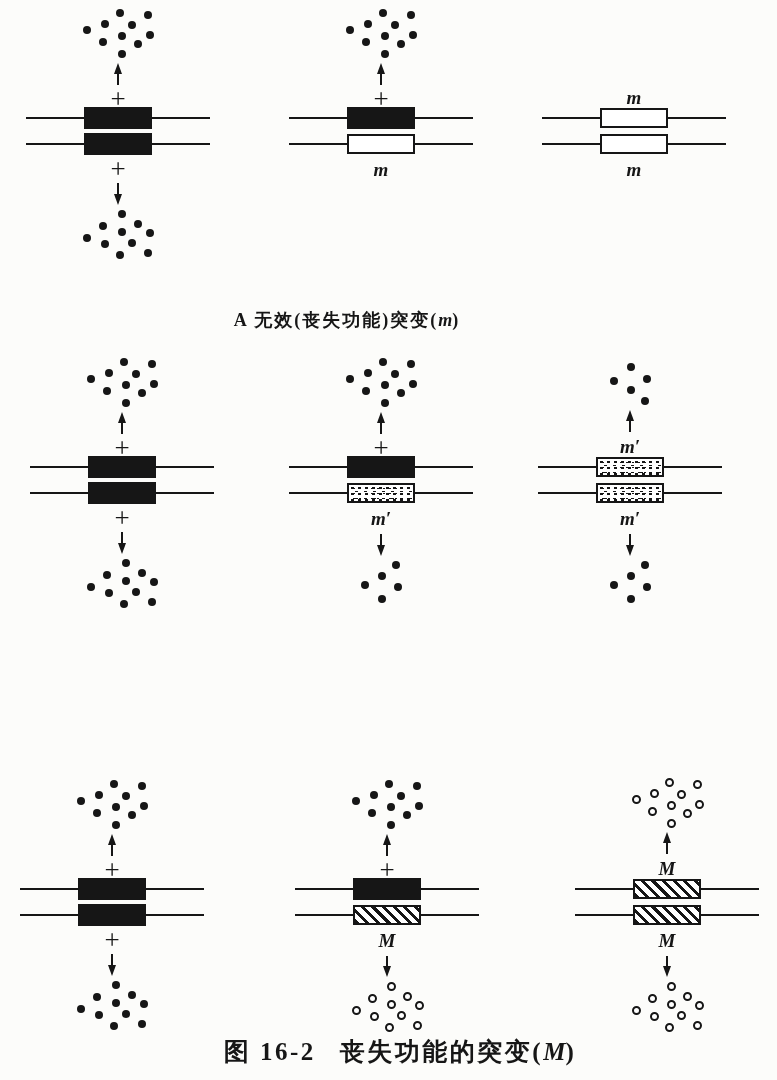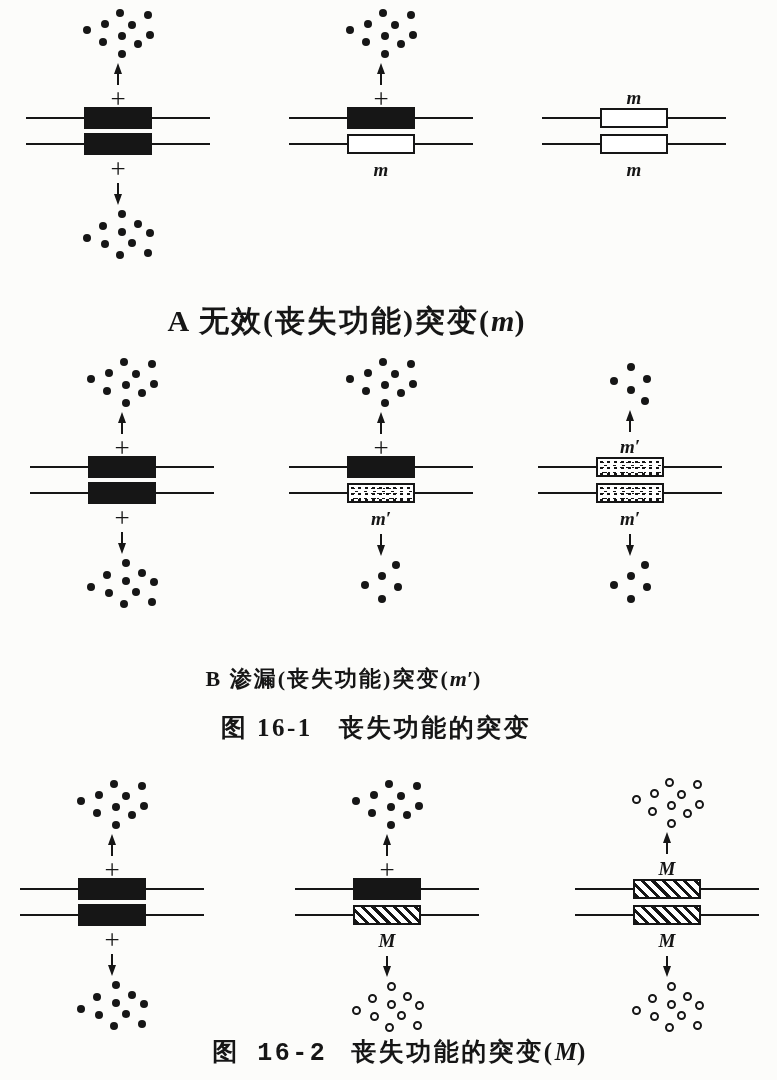--- a/index.html
+++ b/index.html
@@ -44,27 +44,27 @@
   .arrow.up::before   { top:0; border-bottom:11px solid var(--ink); }
   .arrow.down::before { bottom:0; border-top:11px solid var(--ink); }
   .arrow::after { content:""; position:absolute; left:50%; transform:translateX(-50%); width:2px; background:var(--ink); }
   .arrow.up::after   { top:8px; bottom:0; }
   .arrow.down::after { top:0; bottom:8px; }
   .plus { font-size:27px; line-height:18px; height:18px; font-weight:400; }
   .gene-label { font-style:italic; font-weight:600; font-size:19px; line-height:20px; height:20px; }
   
   .caption { position:absolute; text-align:center; letter-spacing:2px; font-weight:600; white-space:nowrap; }
   .caption .gene { font-style:italic; font-weight:600; letter-spacing:0; }
-  .cap-a { top:301px; left:0; width:694px; font-size:30px; }
+  .cap-a { top:308px; left:0; width:694px; font-size:18px; }
   .cap-b { top:664px; left:0; width:688px; font-size:22px; }
   .fig-cap { font-size:25px; letter-spacing:2.5px; }
   .fig-cap .fig-label { margin-right:26px; }
   .cap-fig1 { top:711px; left:0; width:752px; }
   .cap-fig2 { top:1035px; left:30px; width:740px; }
-  .cap-fig2 .fig-label { margin-right:24px;font-family:Liberation Mono, monospace; }
+  .cap-fig2 .fig-label { margin-right:24px; }
 </style>
 </head>
 <body>
 
 <div class="page">
   <div id="diagram">
       <div class="panel" style="left: -2px; top: 2px; height: 268px;">
         <div class="zone above" style="height: 106px;">
           <div class="dots" style="width: 71px; height: 49px;">
             <span class="dot filled" style="left: 33px; top: 0px;"></span>
@@ -385,18 +385,16 @@
             <span class="dot open" style="left: 16px; top: 12px;"></span>
             <span class="dot open" style="left: 51px; top: 10px;"></span>
             <span class="dot open" style="left: 35px; top: 0px;"></span>
           </div>
         </div>
       </div>
     </div>
 
   <div class="caption cap-a"><span>A 无效(丧失功能)突变(</span><span class="gene">m</span><span>)</span></div>
 
-  <div class="caption cap-b"><span>B 渗漏(丧失功能)突变(</span><span class="gene">m′</span><span>)</span></div>
-
-  <div class="caption fig-cap cap-fig1"><span class="fig-label">图 16-1</span><span>丧失功能的突变</span></div>
+
 
   <div class="caption fig-cap cap-fig2"><span class="fig-label">图 16-2</span><span>丧失功能的突变(</span><span class="gene">M</span><span>)</span></div>
 </div>
 
 </body></html>

